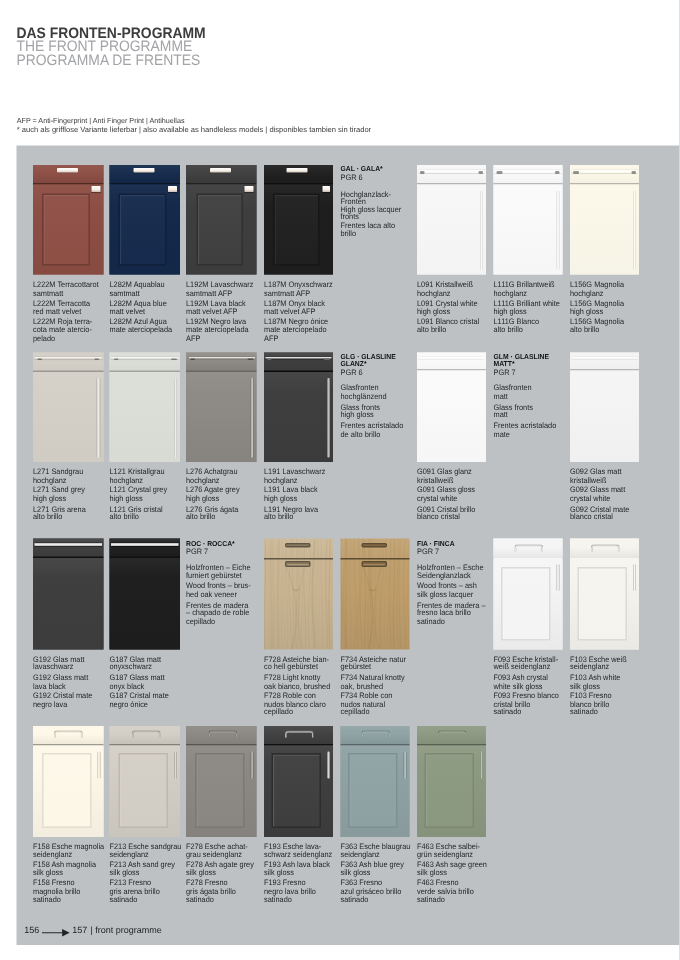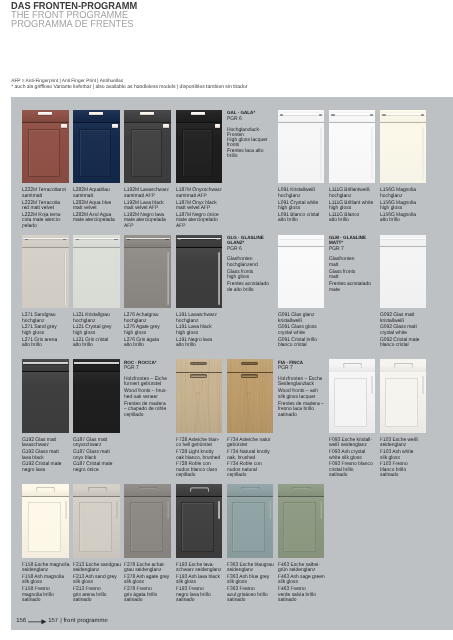--- a/index.html
+++ b/index.html
@@ -3,21 +3,21 @@
 <meta charset="utf-8">
 <title>front programme</title>
 <style>
 
 * { margin:0; padding:0; box-sizing:border-box; }
 html,body { width:453px; height:640px; }
 body { background:#ffffff; font-family:"Liberation Sans", sans-serif;
        position:relative; overflow:hidden; text-rendering:geometricPrecision; }
 
 
-#header { position:absolute; left:10.9px; top:2px; }
+#header { position:absolute; left:10.9px; top:18px; }
 #header .t { font-size:10.1px; line-height:9.1px; white-space:nowrap;
              transform:scaleX(0.918); transform-origin:0 50%; }
 #header .t1 { color:#3c3c3e; font-weight:bold; }
 #header .t2, #header .t3 { color:#a3a4a7; font-weight:normal; }
 
 #legend { position:absolute; left:11.2px; top:78.6px; }
 #legend .l { line-height:5.9px; color:#3a3a3c; white-space:nowrap; }
 #legend .l1 { font-size:4.80px; letter-spacing:-0.01px; }
 #legend .l2 { font-size:5.05px; letter-spacing:-0.012px; }
 

